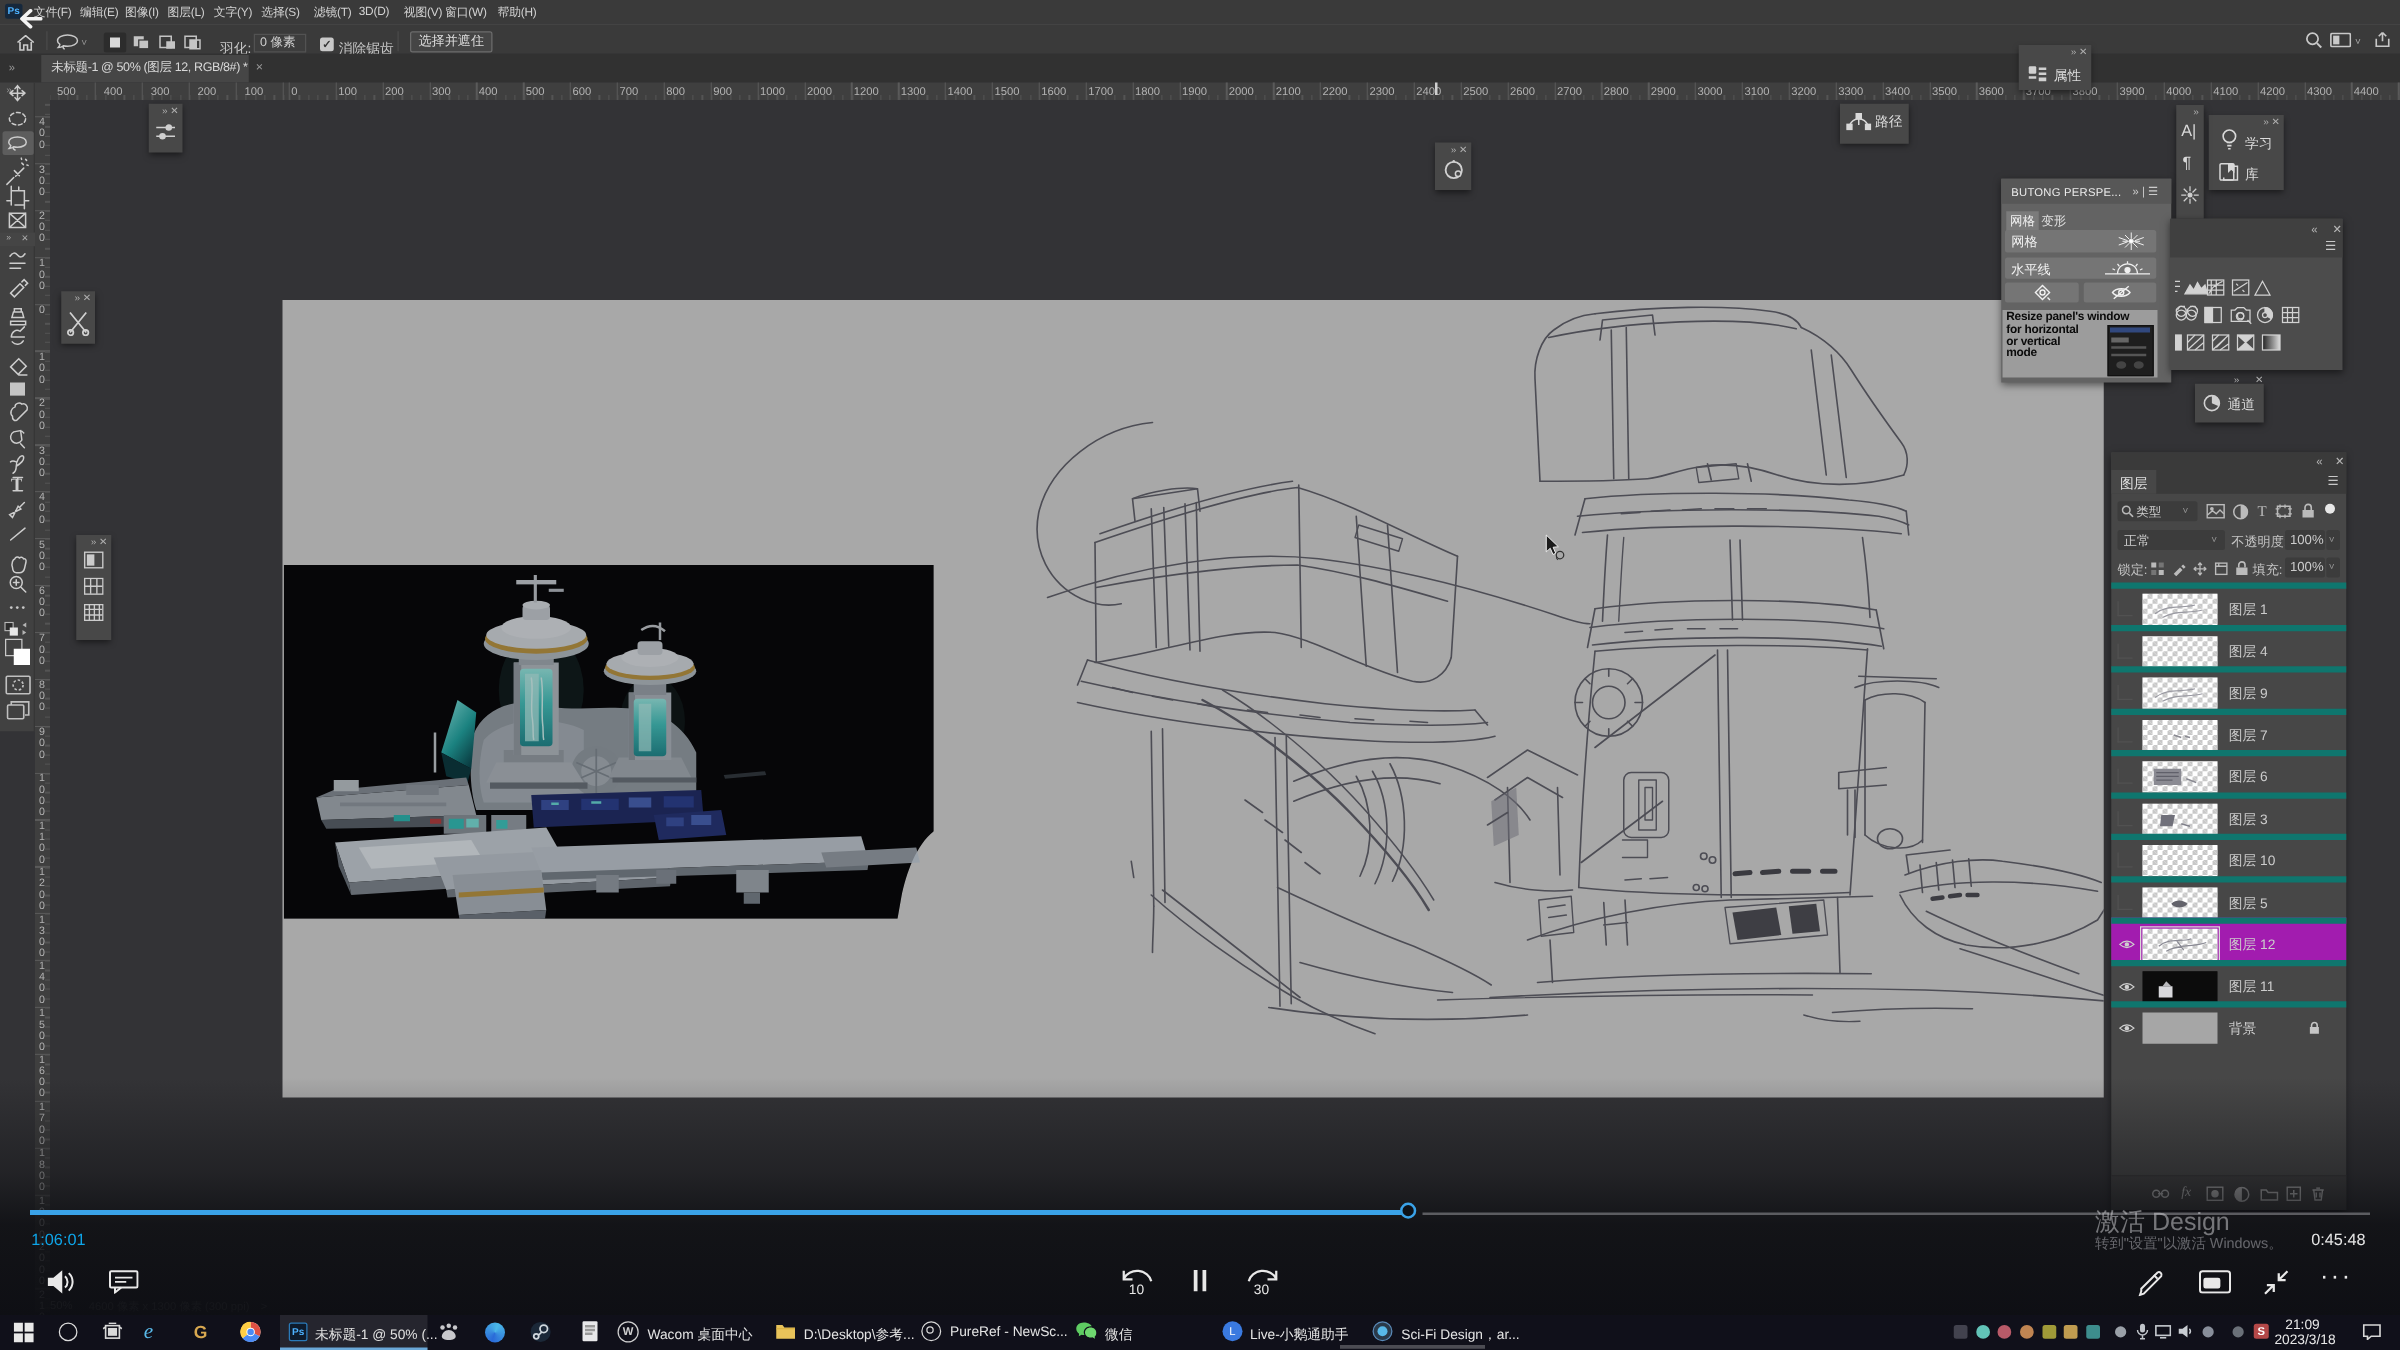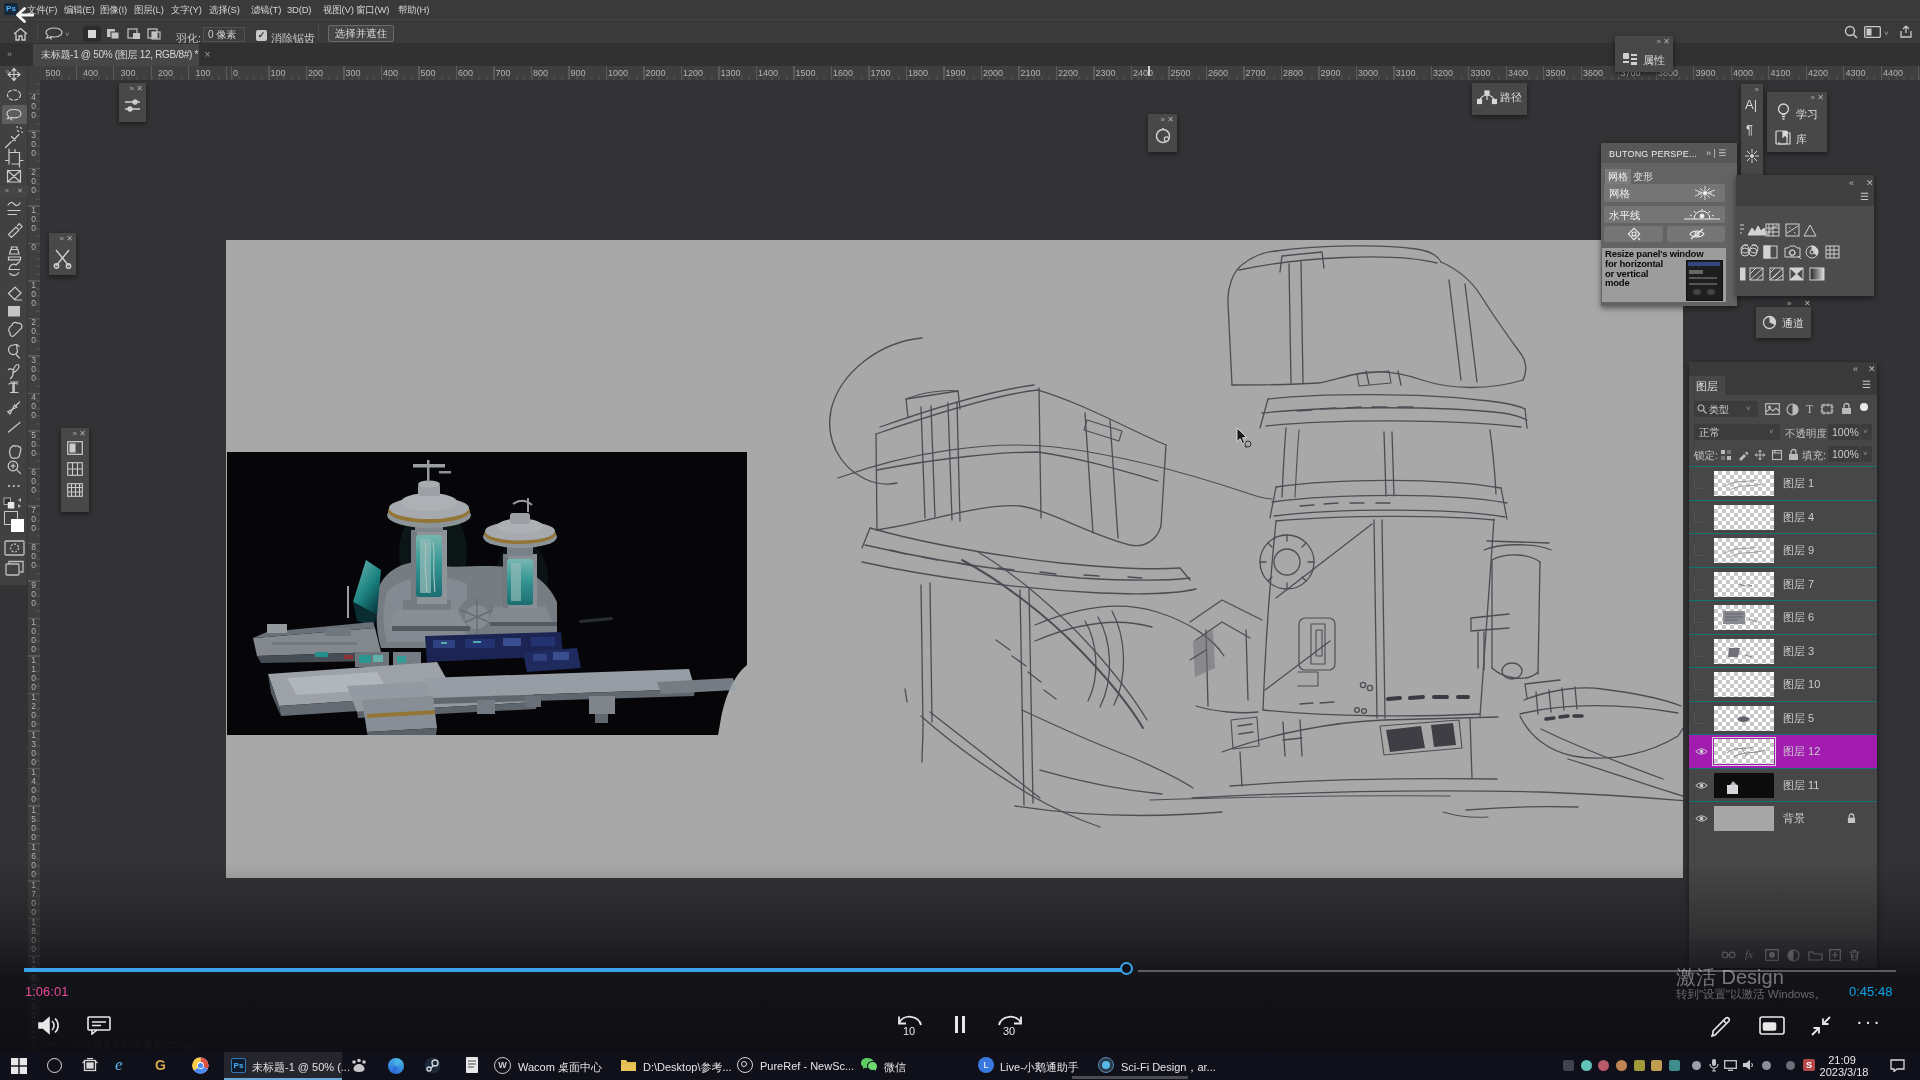--- a/index.html
+++ b/index.html
@@ -23,21 +23,21 @@
 #toolbar{position:absolute;left:0;top:66px;width:28px;height:519px;background:#414141;border-right:1px solid #363636}
 #canvas{position:absolute;left:226px;top:240px;width:1457px;height:638px;background:#a8a8a8}
 .panel{position:absolute;background:#484848;box-shadow:0 2px 6px rgba(0,0,0,0.5)}
 .mini{position:absolute;background:#484848;box-shadow:0 2px 5px rgba(0,0,0,0.5)}
 .mhead{position:absolute;left:0;top:0;right:0;height:10px}
 .mhead .a{position:absolute;right:13px;top:1px;color:#b0b0b0;font-size:8px;letter-spacing:-1px}
 .mhead .b{position:absolute;right:3px;top:1px;color:#b0b0b0;font-size:8px}
 #vgrad{position:absolute;left:0;top:862px;width:1920px;height:190px;background:linear-gradient(to bottom,rgba(10,11,15,0) 0%,rgba(10,11,15,0.4) 40%,rgba(10,11,15,0.78) 62%,rgba(11,12,17,0.92) 100%)}
 #taskbar{position:absolute;left:0;top:1052px;width:1920px;height:28px;background:#10101a}
 .tbt{position:absolute;top:1060px;font-size:11px;color:#e4e4e4;white-space:nowrap}
-.lrow{position:absolute;left:1689px;width:188px;height:33.5px;border-top:1px solid #0f766e}
+.lrow{position:absolute;left:1689px;width:188px;height:33.5px;border-top:5px solid #0f766e}
 .lrow.sel{background:#a21caf}
 .thumb{position:absolute;left:25px;top:4px;width:60px;height:25px;background:#fff;overflow:hidden;
  background-image:linear-gradient(45deg,#c8c8c8 25%,transparent 25%,transparent 75%,#c8c8c8 75%),linear-gradient(45deg,#c8c8c8 25%,transparent 25%,transparent 75%,#c8c8c8 75%);background-size:8px 8px;background-position:0 0,4px 4px}
 .thumb.dark{background:#101010}
 .selthumb{outline:1.5px solid #d8d8d8;outline-offset:1px}
 .lname{position:absolute;left:94px;top:9px;font-size:11px;color:#cccccc}
 .eye{position:absolute;left:6px;top:12px}
 .lock{position:absolute;left:158px;top:11px}
 </style></head><body>
 <div id="root">
@@ -927,22 +927,22 @@
         <rect x="1" y="5" width="8" height="6" fill="#c5c5c5"></rect>
         <path d="M2.5,5 V3.5 a2.5,2.5 0 0 1 5,0 V5" fill="none" stroke="#c5c5c5" stroke-width="1.4"></path>
       </svg>
     </div>
     <span class="abs" style="left:40px;top:1039px;font-size:9px;color:#8f8f8f">50%</span>
     <span class="abs" style="left:71px;top:1039px;font-size:9px;color:#7d7d7d">4600 像素 x 1300 像素 (300 ppi)　&gt;</span>
     <div id="vgrad"></div>
     <div class="abs" style="left:24px;top:968px;width:1104px;height:4px;background:#3aa2e8"></div>
     <div class="abs" style="left:1138px;top:970px;width:758px;height:1.6px;background:rgba(130,130,135,0.65)"></div>
     <div class="abs" style="left:1120px;top:962px;width:13px;height:13px;border:2.5px solid #3aa2e8;border-radius:50%;background:#0e1218"></div>
-    <span class="abs" style="left:25px;top:984px;font-size:13px;color:#ec4899">1:06:01</span>
-    <span class="abs" style="left:1849px;top:984px;font-size:13px;color:#0ea5e9">0:45:48</span>
+    <span class="abs" style="left:25px;top:984px;font-size:13px;color:#0ea5e9">1:06:01</span>
+    <span class="abs" style="left:1849px;top:984px;font-size:13px;color:#e5e5e5">0:45:48</span>
     <svg class="abs" style="left:38px;top:1015px" width="23" height="21" viewBox="0 0 23 21">
       <g stroke="#e8e8e8" stroke-width="1.6" fill="none">
         <path d="M1,8 h4 l6,-5 v15 l-6,-5 h-4 z" fill="#e8e8e8"></path>
         <path d="M14,6 a6,6 0 0 1 0,9 M17,3.5 a9.5,9.5 0 0 1 0,14"></path>
       </g>
     </svg>
     <svg class="abs" style="left:87px;top:1016px" width="24" height="19" viewBox="0 0 24 19">
       <g stroke="#e8e8e8" stroke-width="1.6" fill="none">
         <rect x="1" y="1" width="22" height="13" rx="1"></rect>
         <path d="M5,14 v4 l5,-4"></path>

